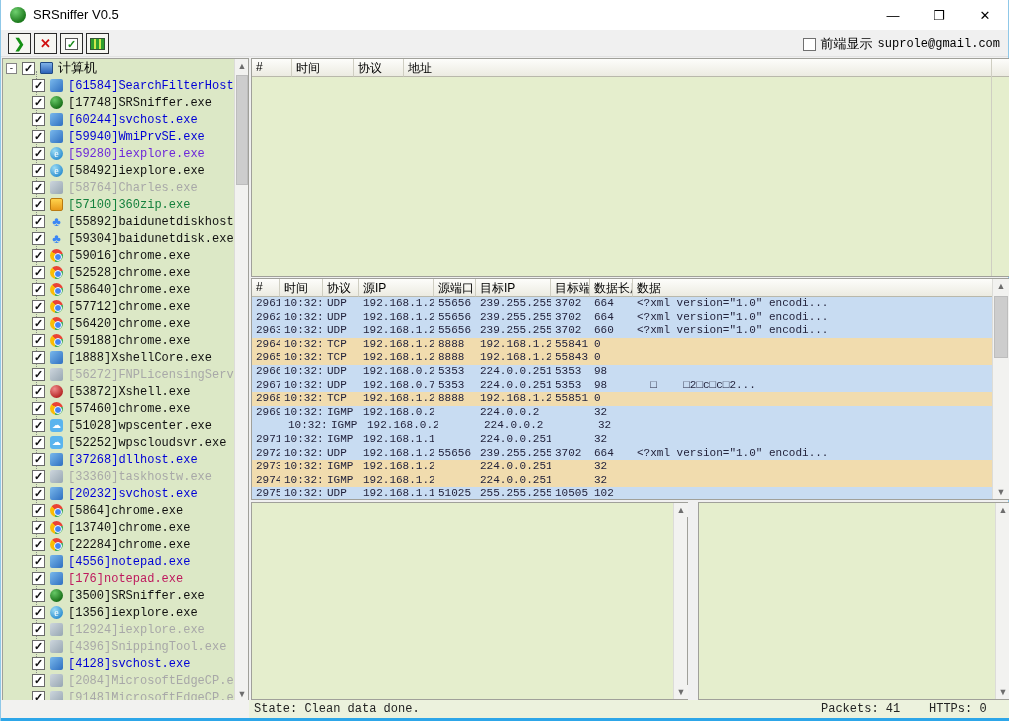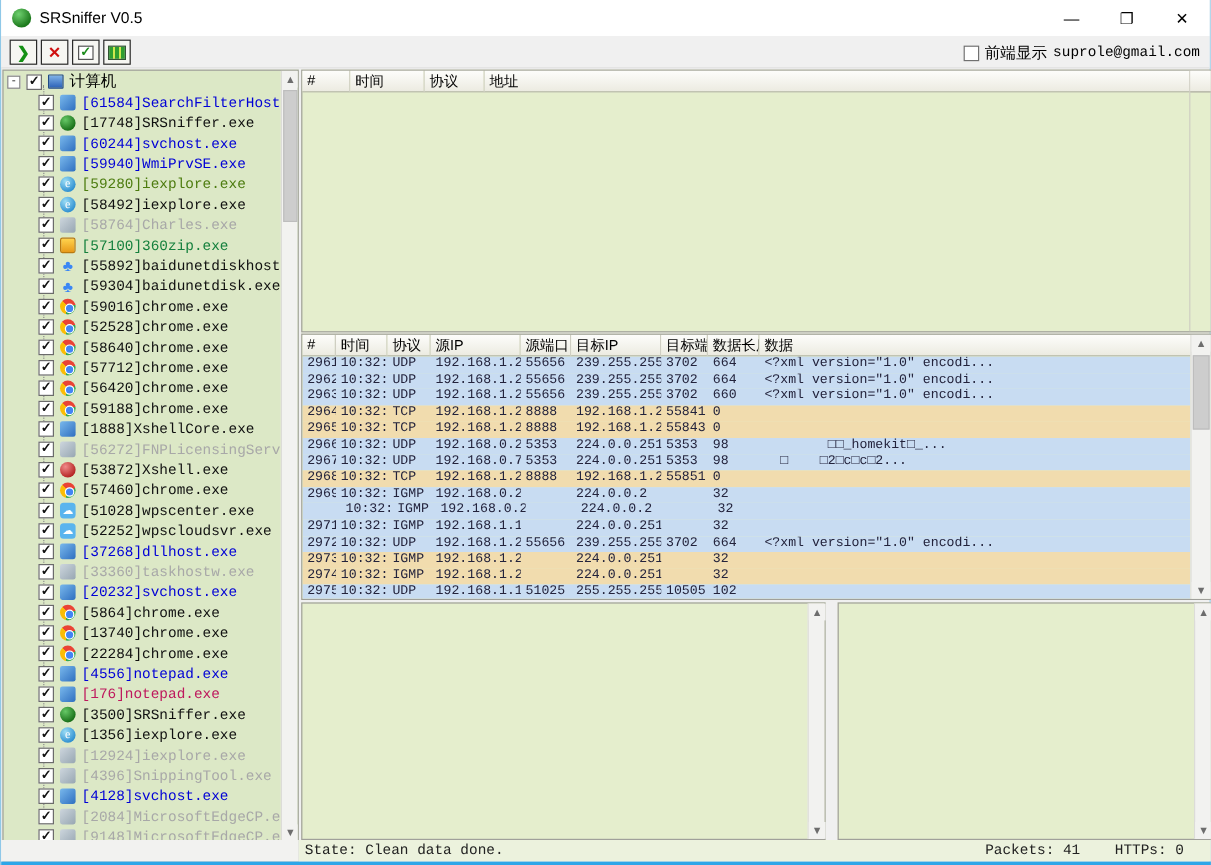--- a/index.html
+++ b/index.html
@@ -169,21 +169,21 @@
             <span class="tlabel" style="color: rgb(0, 0, 214);">[60244]svchost.exe</span>
           </div>
           <div class="trow">
             <span class="cb">✓</span>
             <span class="ticon i-exe"></span>
             <span class="tlabel" style="color: rgb(0, 0, 214);">[59940]WmiPrvSE.exe</span>
           </div>
           <div class="trow">
             <span class="cb">✓</span>
             <span class="ticon i-ie">e</span>
-            <span class="tlabel" style="color: #4d7c0f;">[59280]iexplore.exe</span>
+            <span class="tlabel" style="color: #6d28d9;">[59280]iexplore.exe</span>
           </div>
           <div class="trow">
             <span class="cb">✓</span>
             <span class="ticon i-ie">e</span>
             <span class="tlabel" style="color: rgb(16, 16, 16);">[58492]iexplore.exe</span>
           </div>
           <div class="trow">
             <span class="cb">✓</span>
             <span class="ticon i-exe-gray"></span>
             <span class="tlabel" style="color: rgb(168, 168, 168);">[58764]Charles.exe</span>
@@ -435,21 +435,20 @@
         </div>
         <div class="prow blue">
           <div class="pc" style="width: 28px;">2966</div>
           <div class="pc" style="width: 43px;">10:32:52</div>
           <div class="pc" style="width: 36px;">UDP</div>
           <div class="pc" style="width: 75px;">192.168.0.232</div>
           <div class="pc" style="width: 42px;">5353</div>
           <div class="pc" style="width: 75px;">224.0.0.251</div>
           <div class="pc" style="width: 39px;">5353</div>
           <div class="pc" style="width: 43px;">98</div>
-          <div class="pc" style="flex: 1 1 0%;">        □□_homekit□_...</div>
         </div>
         <div class="prow blue">
           <div class="pc" style="width: 28px;">2967</div>
           <div class="pc" style="width: 43px;">10:32:53</div>
           <div class="pc" style="width: 36px;">UDP</div>
           <div class="pc" style="width: 75px;">192.168.0.72</div>
           <div class="pc" style="width: 42px;">5353</div>
           <div class="pc" style="width: 75px;">224.0.0.251</div>
           <div class="pc" style="width: 39px;">5353</div>
           <div class="pc" style="width: 43px;">98</div>

